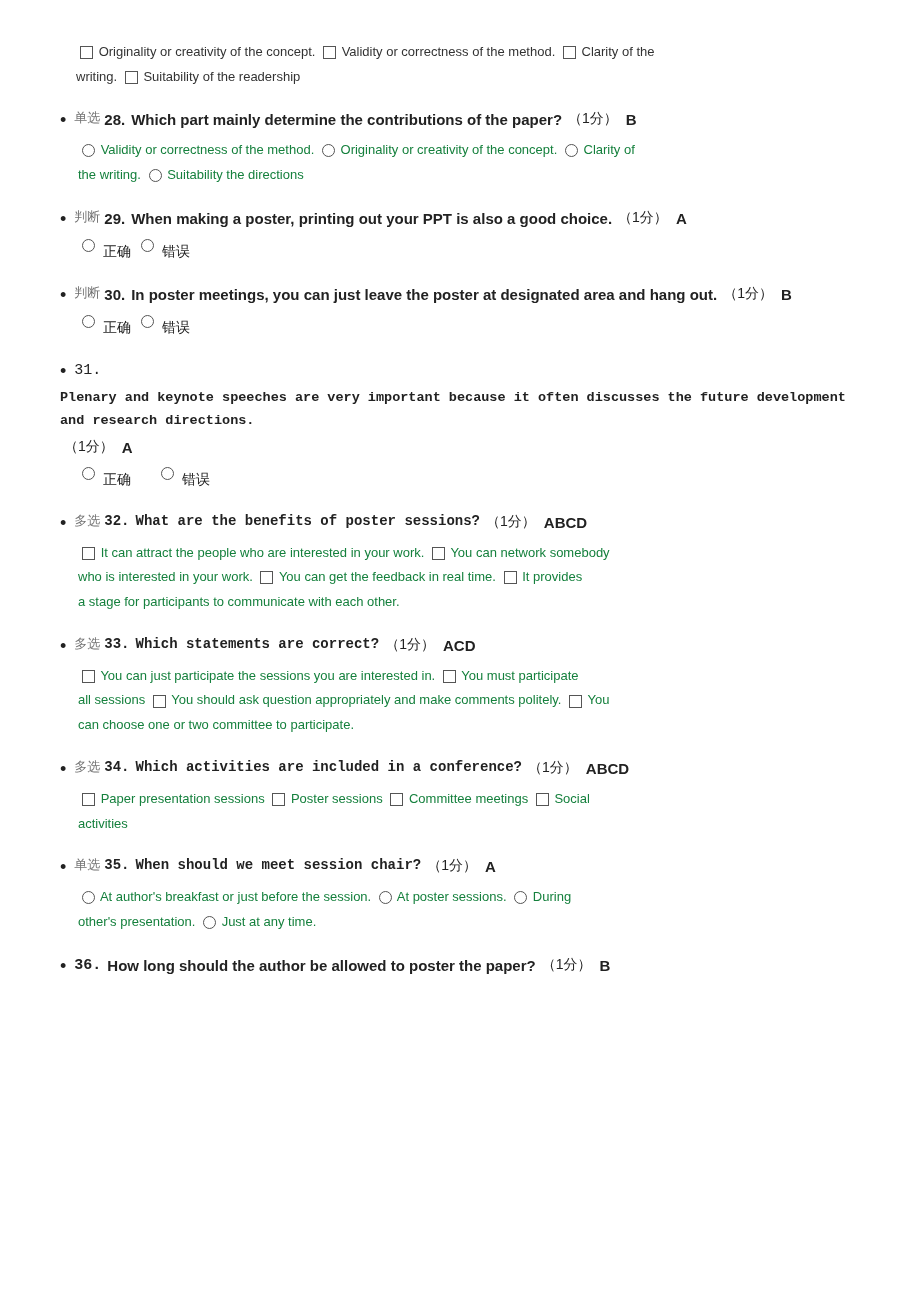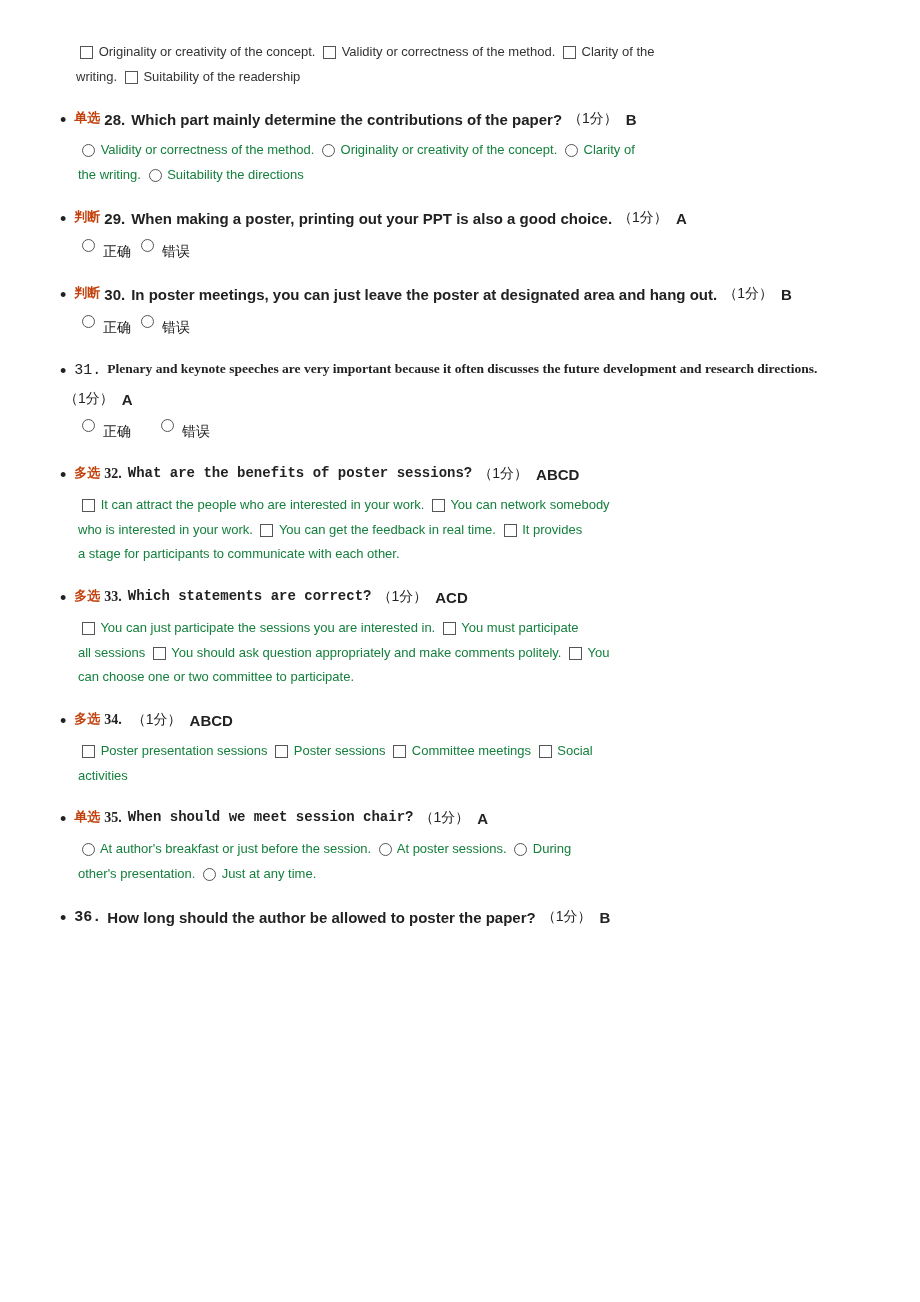--- a/index.html
+++ b/index.html
@@ -19,24 +19,23 @@
       align-items: flex-start;
       flex-wrap: wrap;
       gap: 2px;
     }
     .bullet {
       margin-right: 6px;
       font-size: 18px;
       line-height: 1.5;
     }
     .q-type {
-      color: #c2410c;
+      color: #737373;
       font-size: 13px;
       margin-right: 2px;
-      font-weight: bold;
     }
     .q-num {
       font-weight: bold;
       font-size: 15px;
       margin-right: 4px;
     }
     .q-text {
       font-size: 15px;
       font-weight: bold;
     }
@@ -86,21 +85,21 @@
       margin-left: 4px;
     }
     .top-options {
       margin-bottom: 18px;
       margin-left: 16px;
       line-height: 1.9;
       font-size: 13px;
       color: #333;
     }
     .mono {
-      font-family: Liberation Serif, serif;
+      font-family: Liberation Mono, monospace;
       font-size: 14px;
     }
     .q-text-mono {
       font-family: 'Courier New', Courier, monospace;
       font-size: 14px;
       font-weight: bold;
     }
   </style>
 </head>
 <body>
@@ -239,26 +238,27 @@
     <br>
     <span>can choose one or two committee to participate.</span>
   </div>
 </div>
 
 <div class="question-block">
   <div class="question-header">
     <span class="bullet">•</span>
     <span class="q-type">多选</span>
     <span class="q-num mono">34.</span>
+    <span class="q-text-mono">Which activities are included in a conference?</span>
     <span class="q-score">（1分）</span>
     <span class="q-answer">ABCD</span>
   </div>
   <div class="options-multiline">
     <span class="inline-checkbox"></span>
-    <span>Poster presentation sessions</span>
+    <span>Paper presentation sessions</span>
     <span class="inline-checkbox"></span>
     <span>Poster sessions</span>
     <span class="inline-checkbox"></span>
     <span>Committee meetings</span>
     <span class="inline-checkbox"></span>
     <span>Social</span>
     <br>
     <span>activities</span>
   </div>
 </div>

